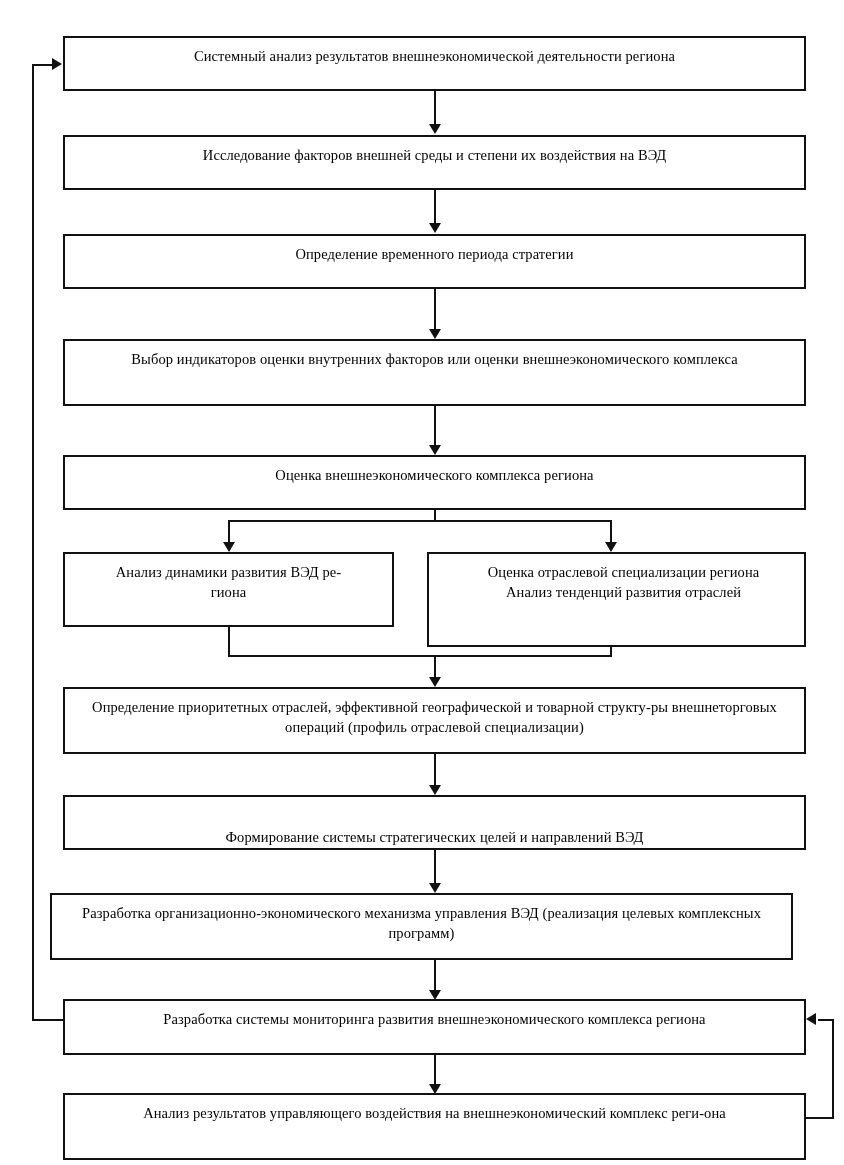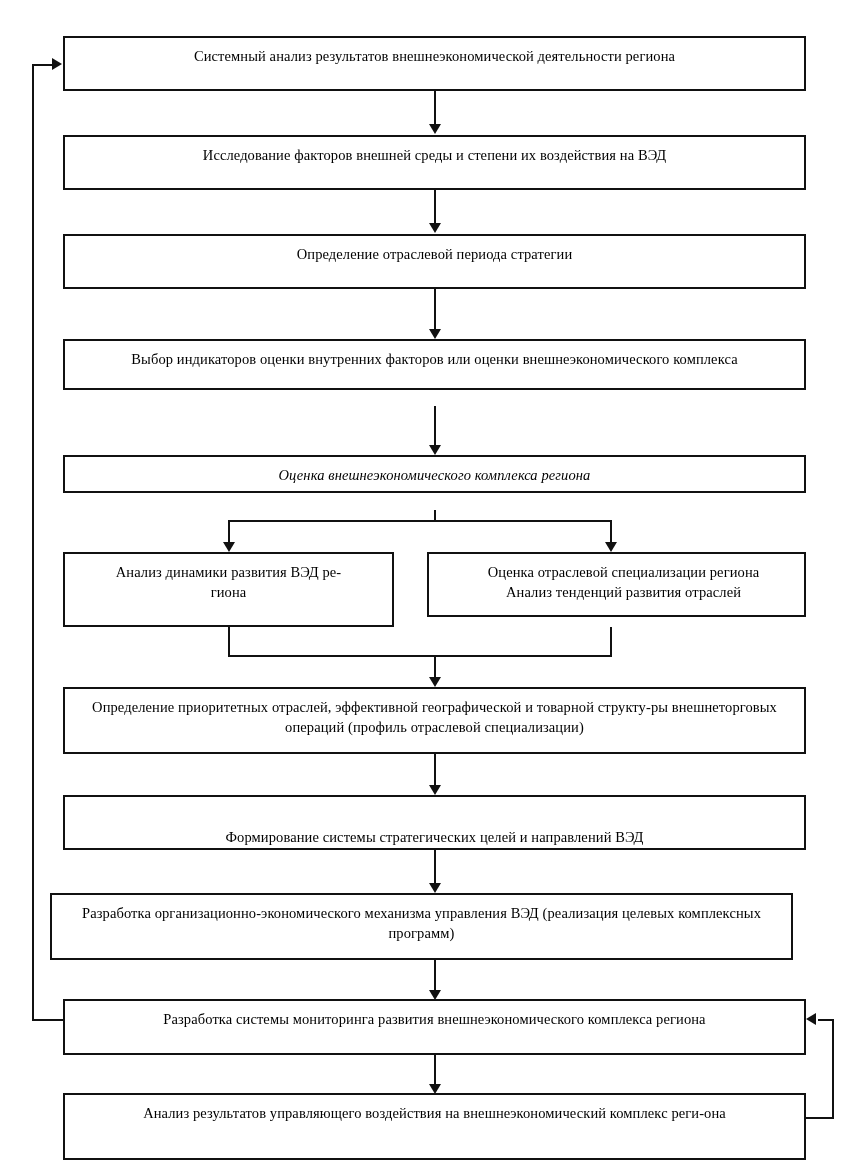--- a/index.html
+++ b/index.html
@@ -117,48 +117,48 @@
   <div class="vline" style="left:434px; top:91px; height:35px;"></div>
   <div class="arrow-down" style="left:429px; top:124px;"></div>
 
   <div class="node" style="left:63px; top:135px; width:743px; height:55px;justify-content:center;">
     <span class="txt">Исследование факторов внешней среды и степени их воздействия на ВЭД</span>
   </div>
   <div class="vline" style="left:434px; top:190px; height:35px;"></div>
   <div class="arrow-down" style="left:429px; top:223px;"></div>
 
   <div class="node" style="left:63px; top:234px; width:743px; height:55px;">
-    <span class="txt">Определение отраслевой периода стратегии</span>
+    <span class="txt">Определение временного периода стратегии</span>
   </div>
   <div class="vline" style="left:434px; top:289px; height:42px;"></div>
   <div class="arrow-down" style="left:429px; top:329px;"></div>
 
-  <div class="node" style="left:63px; top:339px; width:743px; height:51px;">
+  <div class="node" style="left:63px; top:339px; width:743px; height:67px;">
     <span class="txt">Выбор индикаторов оценки внутренних факторов или оценки внешнеэкономического комплекса</span>
   </div>
   <div class="vline" style="left:434px; top:406px; height:41px;"></div>
   <div class="arrow-down" style="left:429px; top:445px;"></div>
 
-  <div class="node" style="left:63px; top:455px; width:743px; height:38px;font-style:italic;">
+  <div class="node" style="left:63px; top:455px; width:743px; height:55px;">
     <span class="txt">Оценка внешнеэкономического комплекса региона</span>
   </div>
 
   <div class="vline" style="left:434px; top:510px; height:12px;"></div>
   <div class="hline" style="left:228px; top:520px; width:384px;"></div>
   <div class="vline" style="left:228px; top:520px; height:24px;"></div>
   <div class="arrow-down" style="left:223px; top:542px;"></div>
   <div class="vline" style="left:610px; top:520px; height:24px;"></div>
   <div class="arrow-down" style="left:605px; top:542px;"></div>
 
   <div class="node" style="left:63px; top:552px; width:331px; height:75px;">
     <span class="txt">Анализ динамики развития ВЭД ре-
 гиона</span>
   </div>
 
-  <div class="node" style="left:427px; top:552px; width:379px; height:65px;padding-left:28px;">
+  <div class="node" style="left:427px; top:552px; width:379px; height:95px;padding-left:28px;">
     <span class="txt">Оценка отраслевой специализации региона
 Анализ тенденций развития отраслей</span>
   </div>
 
   <div class="vline" style="left:228px; top:627px; height:30px;"></div>
   <div class="vline" style="left:610px; top:627px; height:30px;"></div>
   <div class="hline" style="left:228px; top:655px; width:384px;"></div>
   <div class="vline" style="left:434px; top:655px; height:24px;"></div>
   <div class="arrow-down" style="left:429px; top:677px;"></div>
 

